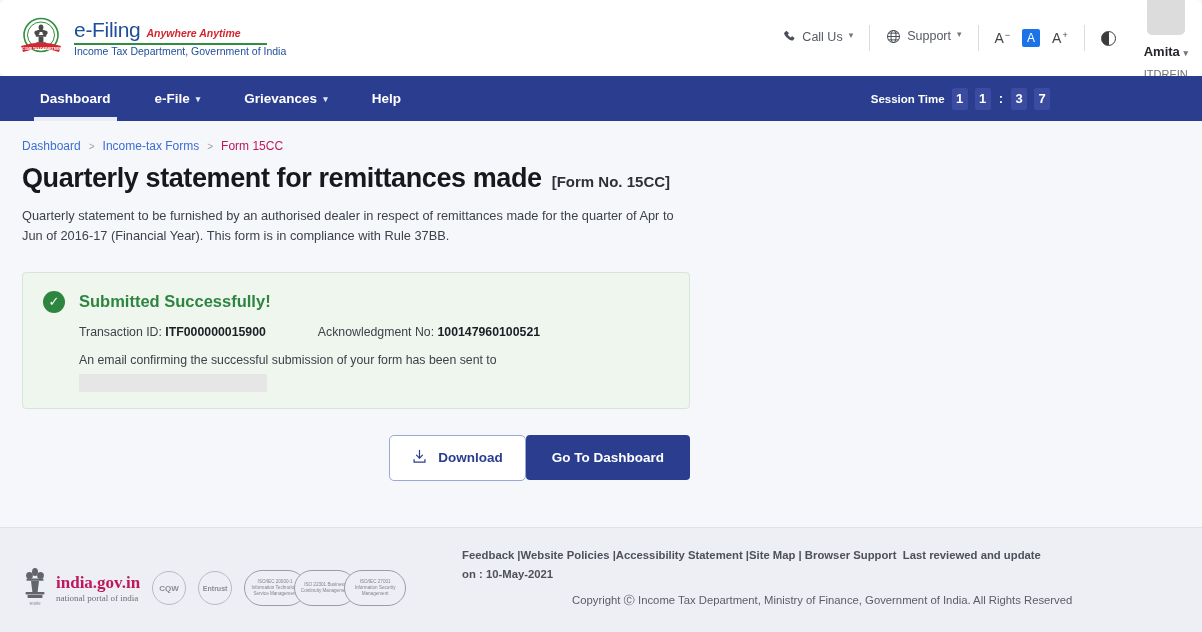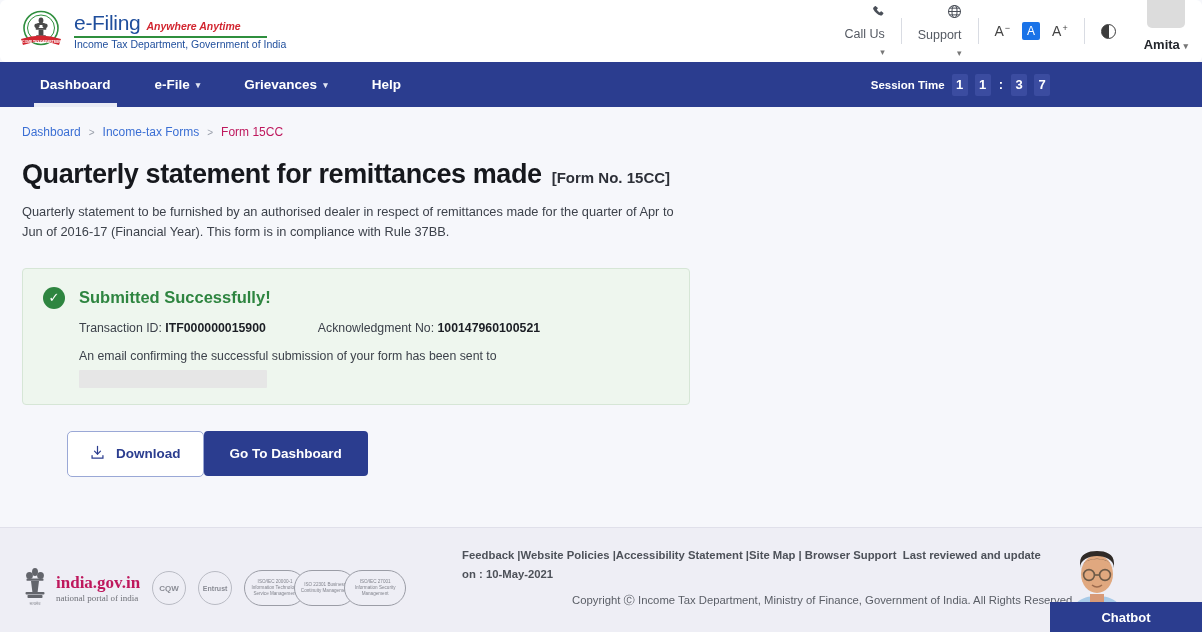--- a/index.html
+++ b/index.html
@@ -5,43 +5,43 @@
   * { box-sizing: border-box; margin: 0; padding: 0; }
   html, body {
     width: 1202px; height: 632px;
     font-family: "Liberation Sans", sans-serif;
     background: #f6f7fb;
     overflow: hidden;
   }
 
   
   .header {
-    height: 62px; background: #ffffff;
+    height: 76px; background: #ffffff;
     display: flex; align-items: center;
     padding: 0 14px 0 18px;
     position: relative;
     border-radius: 6px;
   }
   .brand { display: flex; align-items: center; gap: 10px; }
   .emblem-wrap { width: 46px; height: 46px; position: relative; }
   .brand-text { line-height: 1.05; }
   .brand-line1 { display: flex; align-items: baseline; gap: 6px; }
   .efiling { font-size: 21px; color: #1f4e9c; font-weight: 400; letter-spacing: -0.3px; }
   .tagline { font-size: 10.5px; color: #d22630; font-style: italic; font-weight: bold; }
   .green-rule { height: 2px; background: #2f8f3e; width: 193px; margin: 2px 0 1px; }
   .brand-line2 { font-size: 10.5px; color: #1f4e9c; }
 
   .header-right {
     margin-left: auto; display: flex; align-items: center; gap: 0;
     height: 100%;
   }
   .hr-item {
-    display: flex; align-items: flex-end; gap: 6px;
+    display: flex; align-items: flex-start; gap: 6px;
     font-size: 12.5px; color: #555a63; padding: 0 16px;
-    cursor: pointer; white-space: nowrap; flex-direction: column;
+    cursor: pointer; white-space: nowrap;
   }
   .divider { width: 1px; height: 26px; background: #d9dce3; }
   .caret { font-size: 9px; color: #777; }
 
   .text-sizers { display: flex; align-items: center; gap: 12px; padding: 0 16px; }
   .tsz {
     font-size: 14px; color: #444; cursor: pointer;
     display: inline-flex; align-items: flex-start; line-height: 1;
   }
   .tsz sup { font-size: 9px; margin-left: 1px; }
@@ -89,21 +89,21 @@
   }
   .colon { color: #fff; font-size: 13px; font-weight: bold; margin: 0 1px; }
 
   
   .main { padding: 18px 20px 0 22px; }
   .crumbs { display: flex; align-items: center; gap: 8px; font-size: 12px; }
   .crumb-link { color: #3b6fd4; cursor: pointer; }
   .crumb-sep { color: #9aa0ab; font-size: 10px; }
   .crumb-cur { color: #be185d; }
 
-  .title-row { margin-top: 20px; display: flex; align-items: baseline; gap: 10px; }
+  .title-row { margin-top: 10px; display: flex; align-items: baseline; gap: 10px; }
   h1 { font-size: 27px; color: #16181d; font-weight: bold; letter-spacing: -0.4px; }
   .form-no { font-size: 15px; color: #2d3038; font-weight: bold; }
   .desc {
     margin-top: 12px; font-size: 12.8px; color: #3d424b;
     line-height: 1.55; max-width: 670px;
   }
 
   
   .success {
     margin-top: 26px; width: 668px; min-height: 127px;
@@ -119,21 +119,21 @@
   .succ-title { font-size: 16.5px; color: #2e8540; font-weight: bold; }
   .succ-body { padding-left: 36px; }
   .succ-ids { margin-top: 12px; display: flex; gap: 52px; font-size: 12.3px; color: #3d424b; }
   .succ-ids b { color: #1b1e24; }
   .succ-email { margin-top: 14px; font-size: 12.3px; color: #3d424b; }
   .redact { margin-top: 7px; width: 188px; height: 18px; background: #e6e6e6; border-radius: 1px; }
 
   
   .btn-row {
     margin-top: 26px; width: 668px;
-    display: flex; align-items: center; justify-content: flex-start; padding-left: 45px;
+    display: flex; align-items: center; justify-content: flex-end; padding-left: 45px;
   }
   .btn-download {
     display: inline-flex; align-items: center; gap: 11px;
     border: 1px solid #9aa8d6; background: #fff; color: #2b3d8f;
     font-size: 13.5px; font-weight: bold; border-radius: 5px;
     padding: 13px 22px; cursor: pointer;
   }
   .btn-primary {
     background: #2b3d8f; color: #fff; border: none; border-radius: 4px;
     font-size: 13.5px; font-weight: bold; padding: 15px 26px; cursor: pointer;
@@ -385,30 +385,13 @@
     </div>
   </div>
 
   <div class="f-text">
     <div class="f-links">
       <a>Feedback</a><span> |</span><a>Website Policies</a><span> |</span><a>Accessibility Statement</a><span> |</span><a>Site Map</a><span> | </span><a>Browser Support</a><span>&nbsp; </span><span>Last reviewed and update on : 10-May-2021</span>
     </div>
     <div class="f-copy">Copyright Ⓒ Income Tax Department, Ministry of Finance, Government of India. All Rights Reserved</div>
   </div>
 
-  <div class="chatbot">
-    <span class="cb-avatar">
-      <svg width="66" height="76" viewBox="0 0 66 76">
-        <path d="M6 76 C6 58 16 50 33 50 C50 50 60 58 60 76 Z" fill="#a9cbe8"></path>
-        <path d="M26 48 h14 v10 h-14 z" fill="#d89a77"></path>
-        <ellipse cx="33" cy="28" rx="16" ry="19" fill="#e0a87f"></ellipse>
-        <path d="M17 24 C17 9 49 9 49 24 C49 18 44 13 33 13 C22 13 17 18 17 24 Z" fill="#2f2a27"></path>
-        <path d="M16 22 C16 6 50 6 50 22 L50 17 C50 8 42 5 33 5 C24 5 16 8 16 17 Z" fill="#2f2a27"></path>
-        <circle cx="25" cy="29" r="5.4" fill="none" stroke="#6d5a48" stroke-width="1.6"></circle>
-        <circle cx="41" cy="29" r="5.4" fill="none" stroke="#6d5a48" stroke-width="1.6"></circle>
-        <line x1="30.4" y1="29" x2="35.6" y2="29" stroke="#6d5a48" stroke-width="1.6"></line>
-        <path d="M28 39 Q33 43 38 39" fill="none" stroke="#9c6b4e" stroke-width="1.6"></path>
-        <path d="M50 62 L64 69 L62 74 L48 68 Z" fill="#d89a77"></path>
-      </svg>
-    </span>
-    <div class="cb-bar">Chatbot</div>
-  </div>
 </div>
 
 </body></html>

